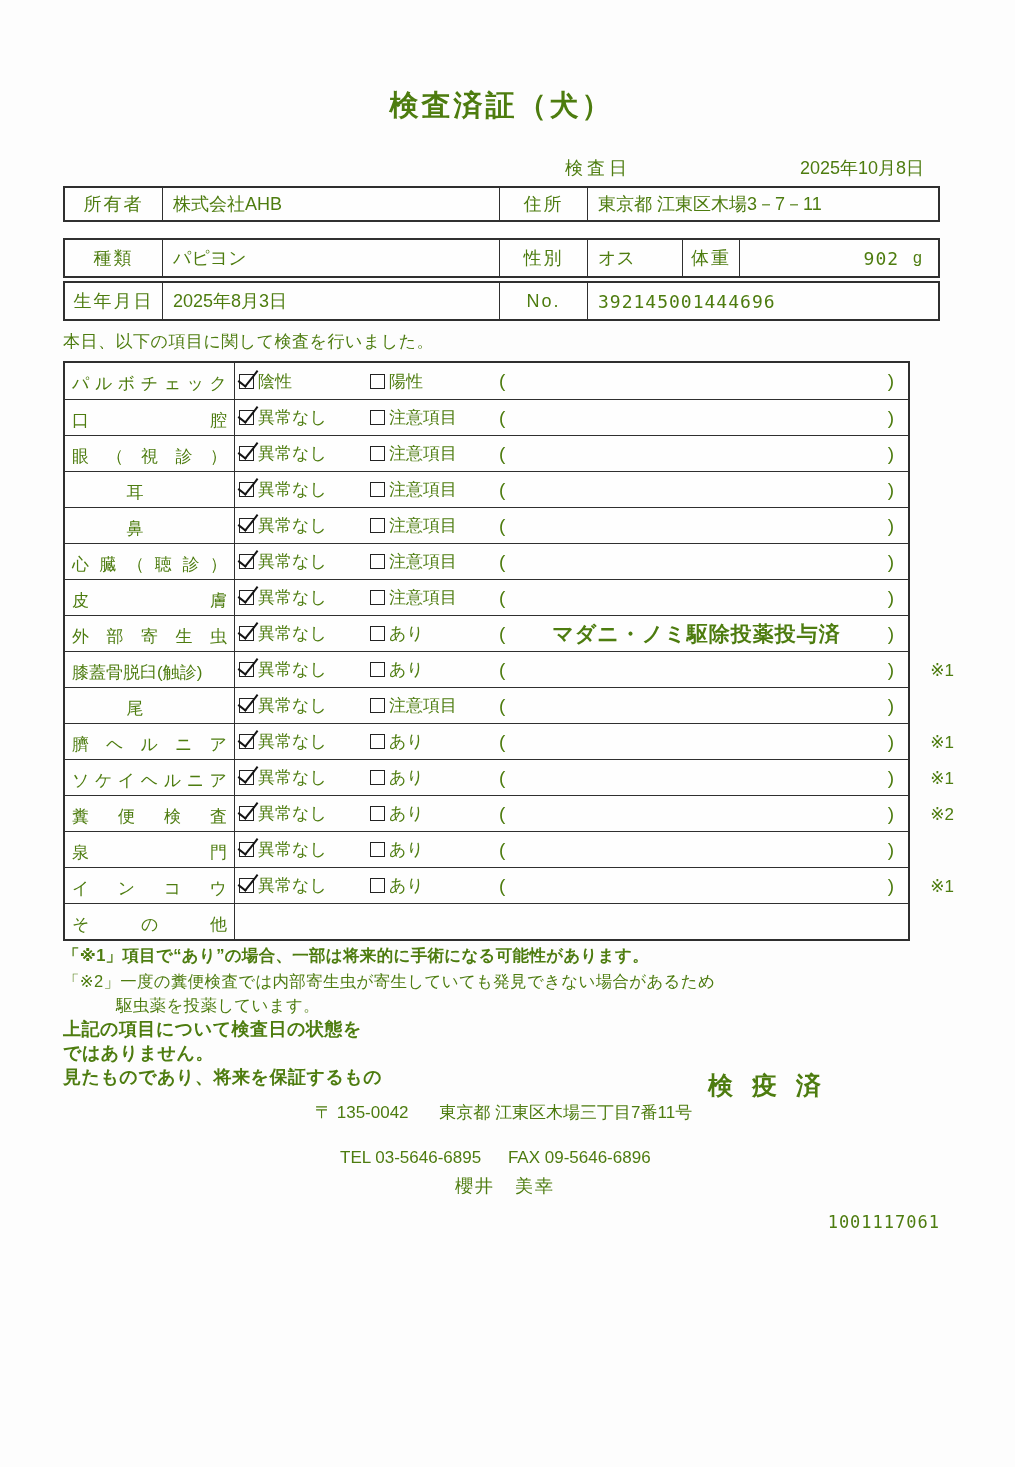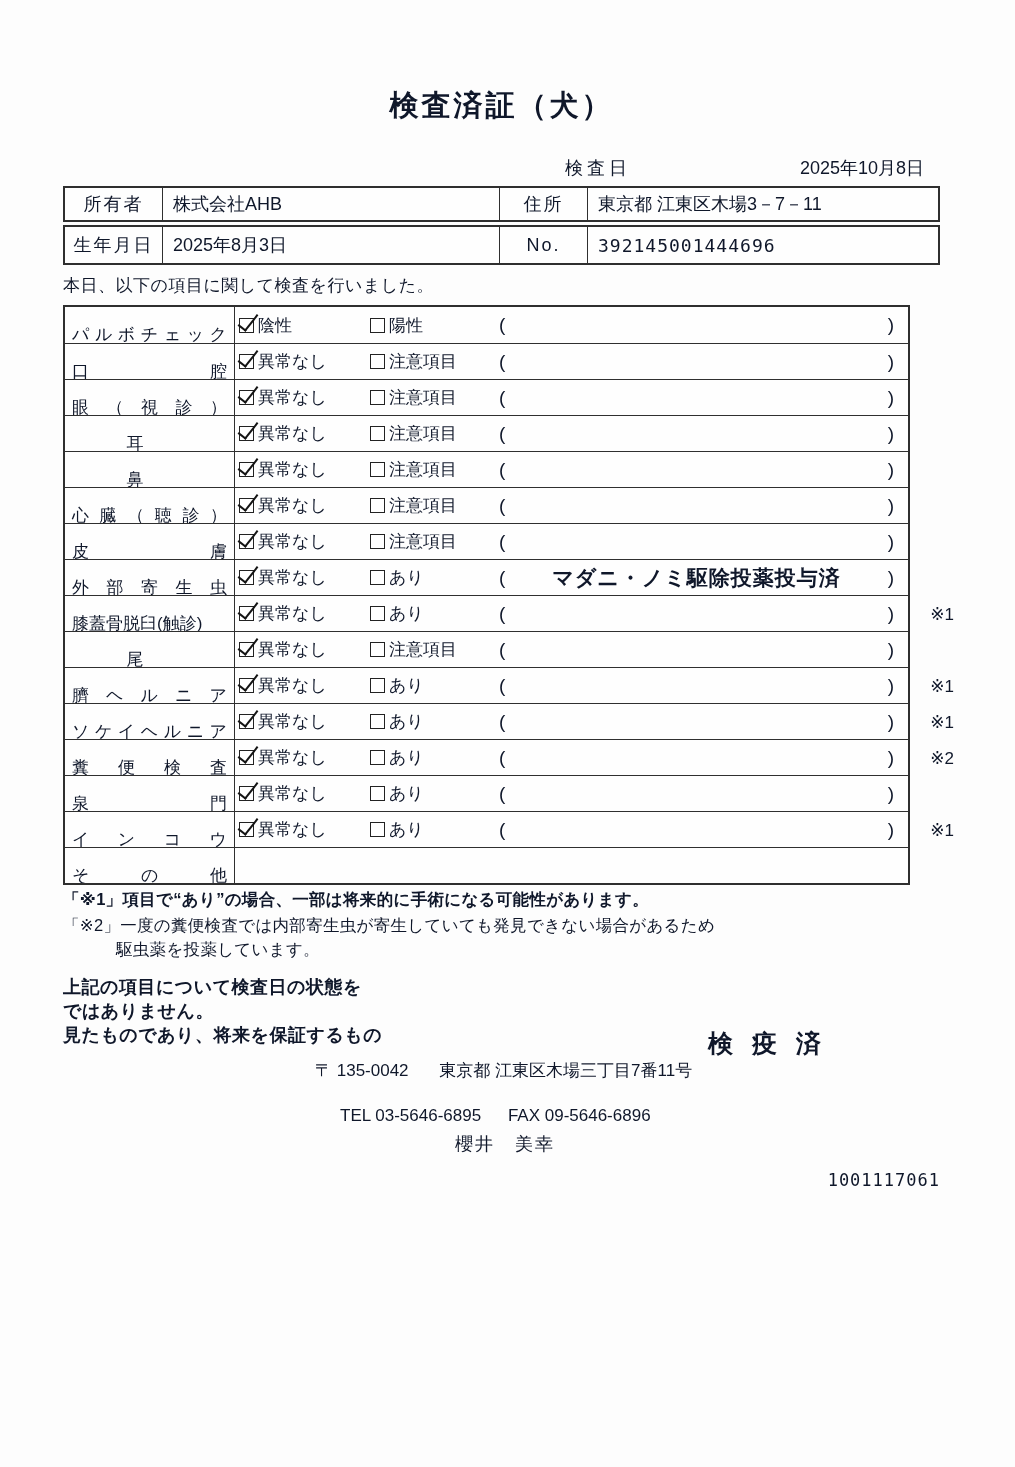--- a/index.html
+++ b/index.html
@@ -1,19 +1,19 @@
 <!DOCTYPE html>
 <html><head>
 <meta charset="utf-8">
 <style>
   * { margin:0; padding:0; box-sizing:border-box; }
   html,body { background:#ffffff; }
   .page {
     width:1015px; height:1467px; position:relative; overflow:hidden;
-    background:#fdfdfd; color:#0f172a;
+    background:#fdfdfd; color:#4d7c0f;
     font-family:"Liberation Sans","DejaVu Sans",sans-serif;
     padding:0 75px 0 63px;
   }
   .title { padding-top:86px; text-align:center; font-size:29px; font-weight:bold; letter-spacing:3px; }
 
   .daterow { position:relative; height:22px; margin-top:30px; font-size:18px; }
   .daterow .lbl { position:absolute; left:502px; letter-spacing:4px; }
   .daterow .val { position:absolute; left:737px; }
 
   .grid { display:grid; border:2px solid #2f2f2f; background:#fefefe; }
@@ -25,21 +25,21 @@
   .cell.lab { justify-content:center; padding:1px 4px; letter-spacing:2px; }
   .cell.wval { justify-content:flex-end; padding-right:16px; }
   .cell.wval .unit { margin-left:14px; font-size:16px; }
   .num { font-family:"DejaVu Sans Mono",monospace; letter-spacing:1px; }
 
   .intro { margin-top:9px; font-size:17px; letter-spacing:0.5px; }
 
   .itable { margin-top:8px; width:847px; border:2px solid #2f2f2f; background:#fefefe; }
   .trow { display:flex; height:36px; border-top:1.2px solid #2f2f2f; position:relative; align-items:stretch; }
   .trow:first-child { border-top:none; }
-  .tname { width:170px; border-right:1.2px solid #2f2f2f; font-size:17px; line-height:33px; padding:11px 7px; white-space:nowrap; overflow:hidden; }
+  .tname { width:170px; border-right:1.2px solid #2f2f2f; font-size:17px; line-height:33px; padding:4px 7px; white-space:nowrap; overflow:hidden; }
   .tname.sp  { text-align:justify; text-align-last:justify; }
   .tname.ctr { text-align:center; padding-right:36px; }
   .tcontent { flex:1; display:flex; align-items:center; padding-left:4px; }
   .opt { display:flex; align-items:center; font-size:17px; white-space:nowrap; }
   .opt1 { width:131px; }
   .opt2 { width:129px;align-items:center; }
   .cb { width:15px; height:15px; border:1.8px solid #222; margin-right:4px; position:relative; flex:none; background:#fff; }
   .cb.checked::after {
     content:""; position:absolute; left:3px; bottom:1px;
     width:8px; height:19px;
@@ -48,21 +48,21 @@
   }
   .paren { flex:1; display:flex; align-items:center; font-size:19px; padding-right:14px; }
   .paren .pnote { flex:1; text-align:center; font-size:21px; font-weight:bold; letter-spacing:1px; }
   .mark { position:absolute; right:-46px; top:8px; font-size:17px; white-space:nowrap; }
 
   .fn { font-size:16.5px; letter-spacing:0.3px; }
   .fn1 { margin-top:4px;font-weight:bold; }
   .fn2 { margin-top:4px; }
   .fn2b { margin-top:2px; padding-left:53px; }
 
-  .bottom { position:relative; margin-top:14px; }
+  .bottom { position:relative; }
   .disc { font-size:18px; font-weight:bold; line-height:24px; letter-spacing:0.5px; }
   .stamp { position:absolute; left:645px; top:52px; font-size:25px; font-weight:bold; letter-spacing:6px; }
 
   .postal { margin-top:12px; margin-left:252px; font-size:17px; }
   .postal .addr { margin-left:26px; }
   .telline { margin-top:24px; margin-left:277px; font-size:17px; }
   .telline .fax { margin-left:22px; }
   .clinic { margin-top:26px; margin-left:267px; font-size:22px; letter-spacing:1.5px; font-weight:bold; }
   .vet { margin-top:6px; margin-left:392px; font-size:18px; letter-spacing:2px; }
   .serial { margin-top:14px; margin-left:705px; font-size:17px;text-align:right; }
@@ -79,20 +79,31 @@
     <span class="val">2025年10月8日</span>
   </div>
 
   <div class="grid g-owner">
     <div class="cell lab">所有者</div>
     <div class="cell">株式会社AHB</div>
     <div class="cell lab">住所</div>
     <div class="cell">東京都 江東区木場3－7－11</div>
   </div>
 
+  <div class="grid g-pet1">
+    <div class="cell lab">種類</div>
+    <div class="cell">パピヨン</div>
+    <div class="cell lab">性別</div>
+    <div class="cell">オス</div>
+    <div class="cell lab">体重</div>
+    <div class="cell wval">
+      <span class="num">902</span>
+      <span class="unit">g</span>
+    </div>
+  </div>
 
   <div class="grid g-pet2">
     <div class="cell lab">生年月日</div>
     <div class="cell">2025年8月3日</div>
     <div class="cell lab">No.</div>
     <div class="cell num">392145001444696</div>
   </div>
 
   <div class="intro">本日、以下の項目に関して検査を行いました。</div>
 

